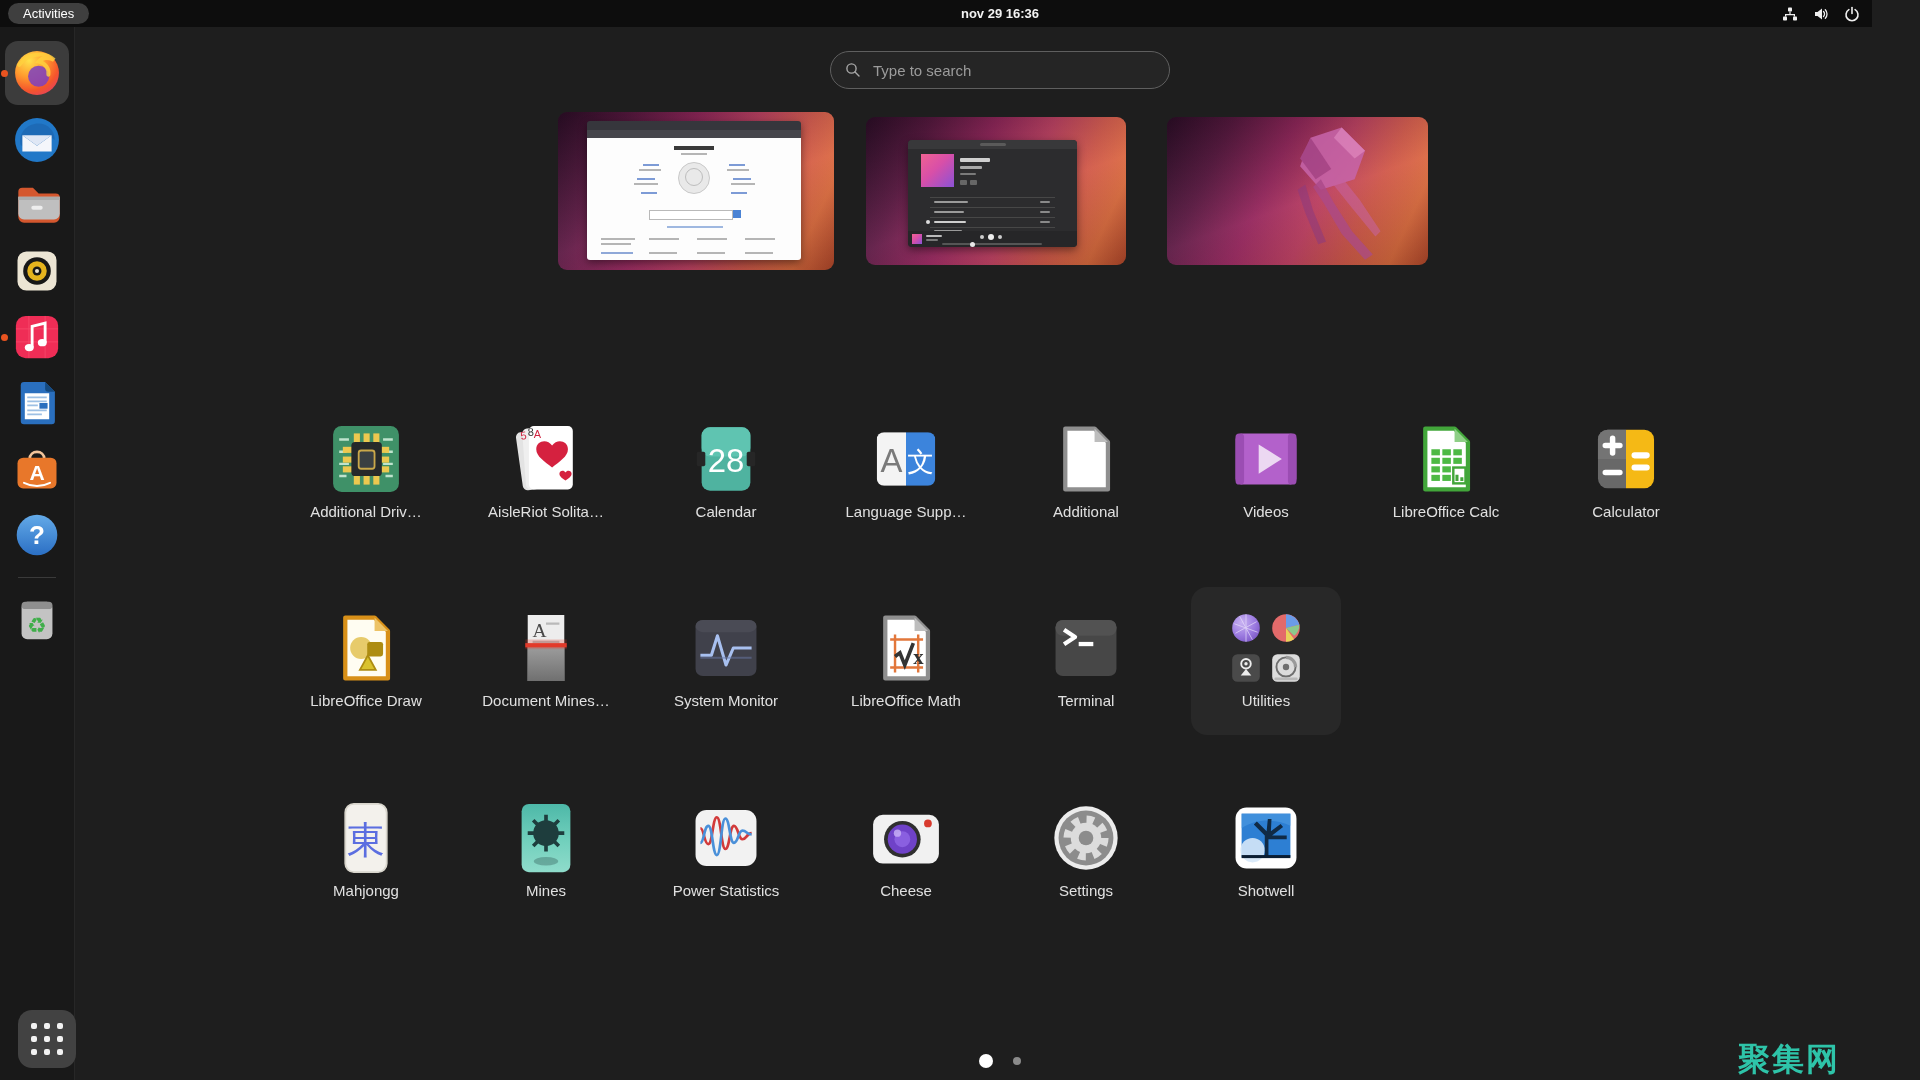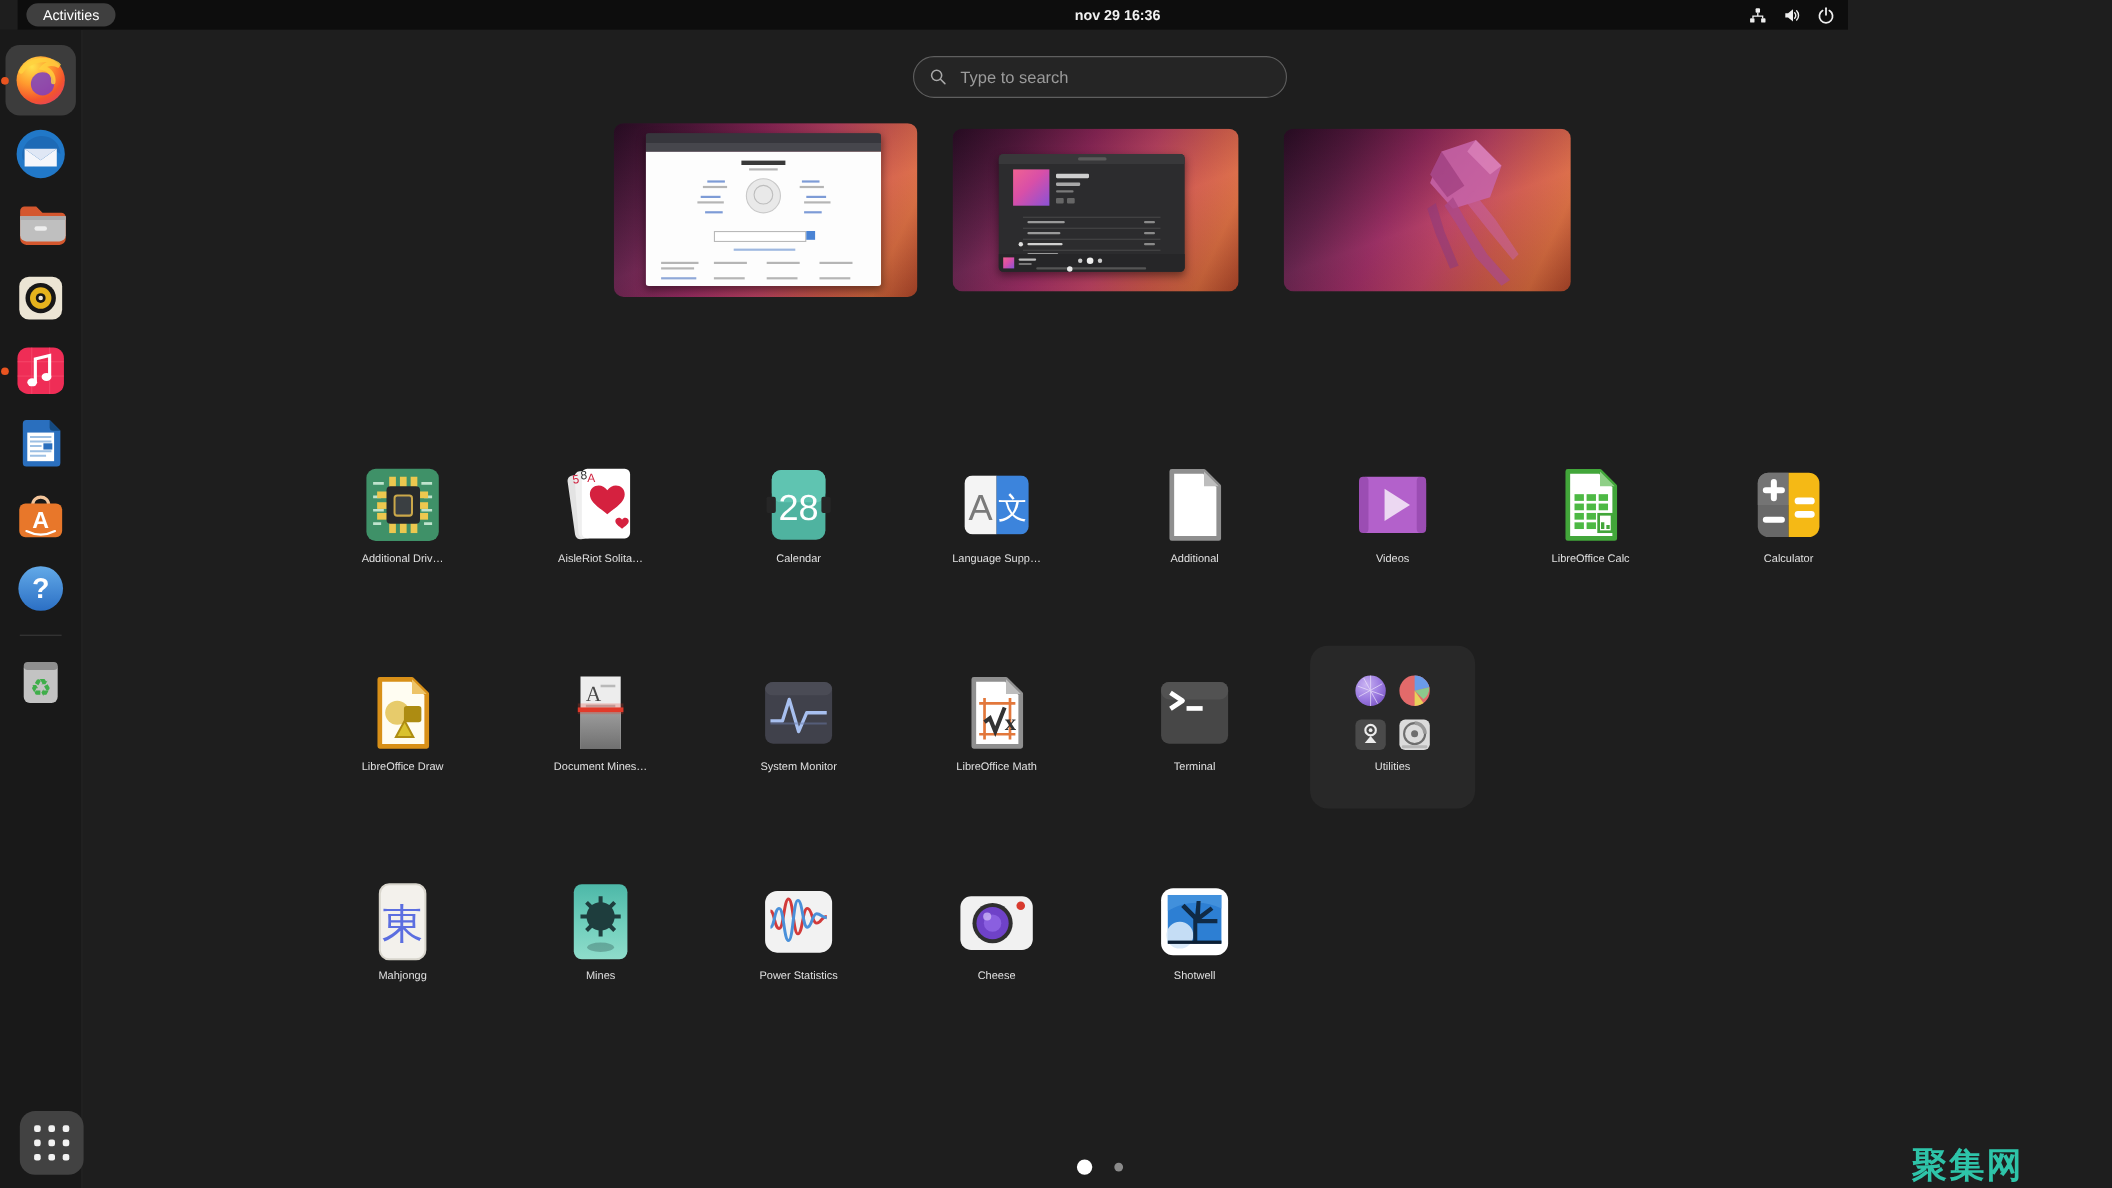--- a/index.html
+++ b/index.html
@@ -2,21 +2,21 @@
 <html><head>
 <meta charset="utf-8">
 <style>
   html,body{margin:0;padding:0;}
   body{
     width:1920px;height:1080px;position:relative;overflow:hidden;
     background:#1e1e1e;font-family:"Liberation Sans",sans-serif;
     -webkit-font-smoothing:antialiased;
   }
   
-  .topbar{position:absolute;left:16px;top:0;width:1664px;height:27px;background:#0d0d0d;z-index:30;}
+  .topbar{position:absolute;left:0;top:0;width:1872px;height:27px;background:#0d0d0d;z-index:30;}
   .activities{
     position:absolute;left:8px;top:3px;height:21px;line-height:21px;
     padding:0 15px;border-radius:12px;background:#3f3f3f;color:#ffffff;font-size:13px;cursor:pointer;
   }
   .clock{
     position:absolute;left:840px;top:0;width:320px;height:27px;line-height:27px;
     text-align:center;color:#f2f2f2;font-size:13px;font-weight:600;cursor:pointer;
   }
   .status{
     position:absolute;right:12px;top:0;height:27px;display:flex;align-items:center;gap:15px;cursor:pointer;
@@ -82,21 +82,21 @@
   .mw-bar{position:absolute;background:#cfcfcf;border-radius:1px;}
   .mw-row{position:absolute;height:1px;background:#474747;}
   .mw-bottom{position:absolute;left:0;right:0;bottom:0;height:16px;background:#262628;border-radius:0 0 4px 4px;}
   .mw-prog{position:absolute;height:2px;background:#555;border-radius:1px;}
   .mw-knob{position:absolute;width:5px;height:5px;border-radius:50%;background:#e8e8e8;}
   
   .grid-row{position:absolute;left:276px;display:flex;}
   .app{width:180px;height:124px;display:flex;flex-direction:column;align-items:center;position:relative;cursor:pointer;}
   .app-icon{width:78px;height:78px;position:relative;z-index:2;}
   .app-icon svg{width:100%;height:100%;display:block;}
-  .app-label{margin-top:5px;font-size:10px;color:#e0e0e0;white-space:nowrap;z-index:2;}
+  .app-label{margin-top:5px;font-size:15px;color:#e0e0e0;white-space:nowrap;z-index:2;}
   .folder-bg{position:absolute;left:15px;top:-22px;width:150px;height:148px;background:#282828;border-radius:16px;z-index:1;}
   .mini-grid{
     width:78px;height:78px;box-sizing:border-box;padding:2px;position:relative;z-index:2;
     display:grid;grid-template-columns:1fr 1fr;grid-template-rows:1fr 1fr;gap:6px;justify-items:center;align-items:center;
   }
   .mini-grid svg{width:34px;height:34px;display:block;}
   
   .pager{position:absolute;left:830px;top:1046px;width:340px;height:30px;display:flex;align-items:center;justify-content:center;gap:20px;}
   .page-dot{display:block;border-radius:50%;cursor:pointer;}
   .page-dot.on{width:14px;height:14px;background:#ffffff;}
@@ -616,20 +616,32 @@
             <circle cx="29" cy="33" r="6.5" fill="#8a5fe0"></circle>
             <circle cx="25" cy="28" r="3" fill="#c5aef5" opacity="0.85"></circle>
             <circle cx="50" cy="20" r="3.2" fill="#d83a2e"></circle>
           </svg>
         </div>
         <div class="app-label">Cheese</div>
       </div>
       <div class="app">
         <div class="app-icon">
           <svg viewBox="0 0 64 64">
+            <circle cx="32" cy="32" r="26" fill="#ececec"></circle>
+            <circle cx="32" cy="32" r="22.5" fill="#8c8c8c"></circle>
+            <circle cx="32" cy="32" r="12.5" fill="#dcdcdc"></circle>
+            <circle cx="32" cy="32" r="15" fill="none" stroke="#dcdcdc" stroke-width="7" stroke-dasharray="5.9 5.88"></circle>
+            <circle cx="32" cy="32" r="6" fill="#8c8c8c"></circle>
+          </svg>
+        </div>
+        <div class="app-label">Settings</div>
+      </div>
+      <div class="app">
+        <div class="app-icon">
+          <svg viewBox="0 0 64 64">
             <rect x="7" y="7" width="50" height="50" rx="9" fill="#ffffff"></rect>
             <rect x="12" y="12" width="40" height="36" fill="#2d7fd3"></rect>
             <path d="M12 12h40v10c-12-6-28-6-40 2z" fill="#4a97e0" opacity="0.7"></path>
             <circle cx="21" cy="42" r="10" fill="#d6e8f8" opacity="0.9"></circle>
             <path d="M31 48V30l-9-9 2.5-2.5 8 8 1-10h3l-0.5 10 8-6 2 2.5-9 7h12v3H34v15z" fill="#102a45"></path>
             <rect x="12" y="46" width="40" height="2.5" fill="#0b1e33"></rect>
           </svg>
         </div>
         <div class="app-label">Shotwell</div>
       </div>

